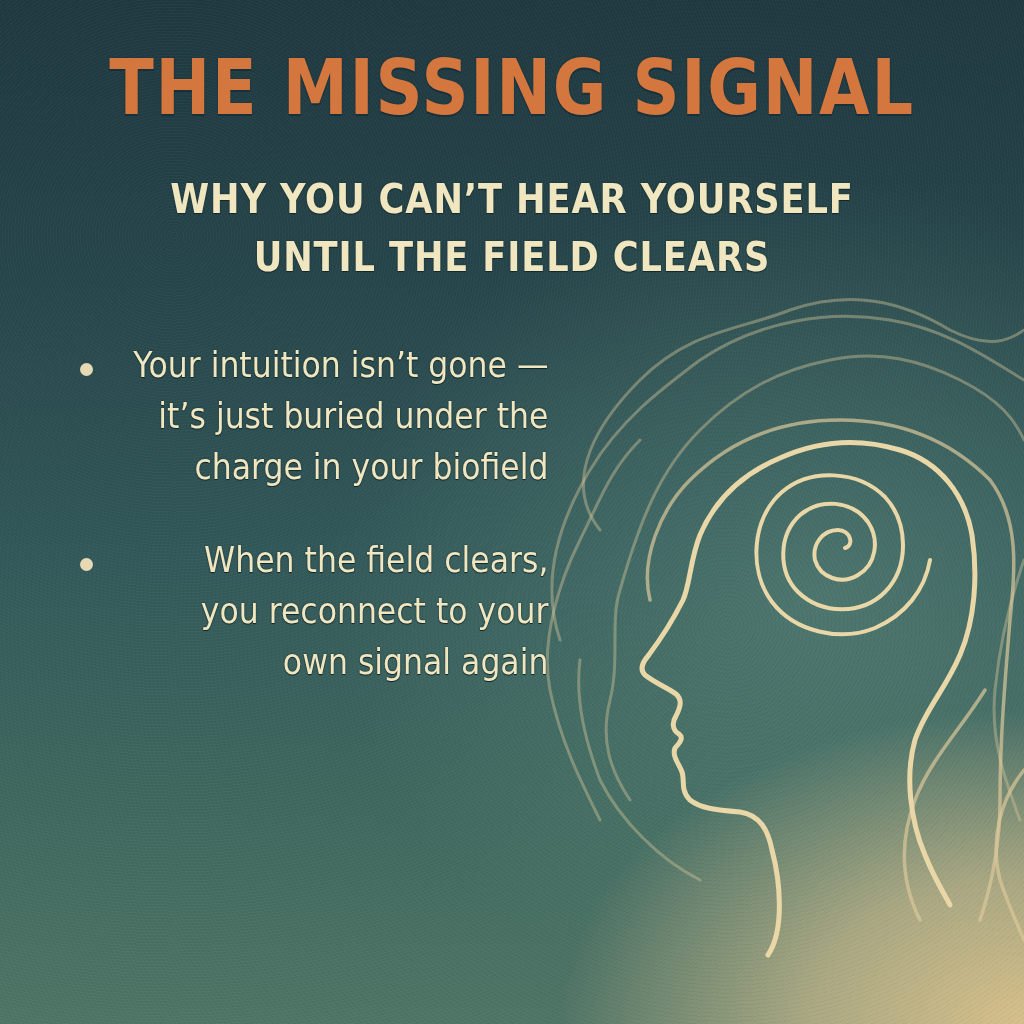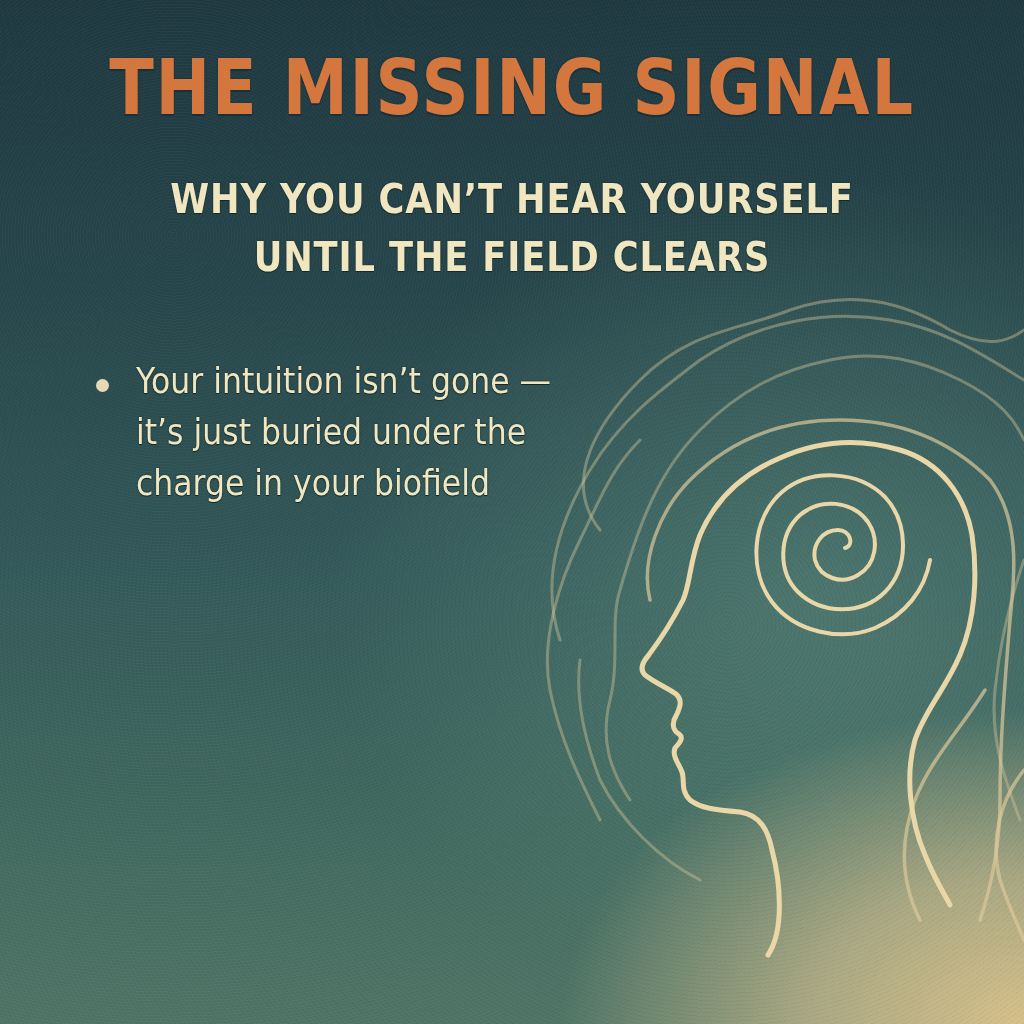--- a/index.html
+++ b/index.html
@@ -71,23 +71,24 @@
       text-shadow: 0 1px 0 #102a30, 0 0 2px #102a30;
       line-height: 58px;
       margin: 0;
     }
     .subtitle span { display: block; }
     .bullets {
       position: absolute;
       left: 76px;
       top: 340px;
       width: 520px;
-      margin: 16px;
+      margin: 0;
       padding: 0;
       list-style: none;
+      text-align: right;
     }
     .bullet {
       position: relative;
       padding-left: 44px;
       margin-bottom: 42px;
     }
     .bullet-dot {
       position: absolute;
       left: 4px;
       top: 23px;
@@ -150,14 +151,22 @@
 
   <ul class="bullets" style="--text-color:#f0e6bf; --dot-color:#e6d9b4">
     <li class="bullet">
       <span class="bullet-dot"></span>
       <span class="bullet-text">
         <span>Your intuition isn’t gone —</span>
         <span>it’s just buried under the</span>
         <span>charge in your biofield</span>
       </span>
     </li>
+    <li class="bullet">
+      <span class="bullet-dot"></span>
+      <span class="bullet-text">
+        <span>When the field clears,</span>
+        <span>you reconnect to your</span>
+        <span>own signal again</span>
+      </span>
+    </li>
   </ul>
 </div>
 
 </body></html>

